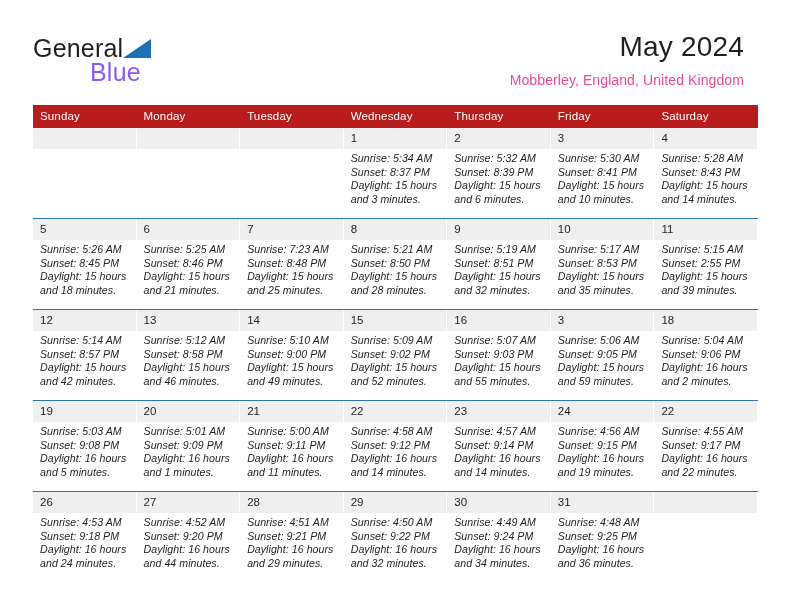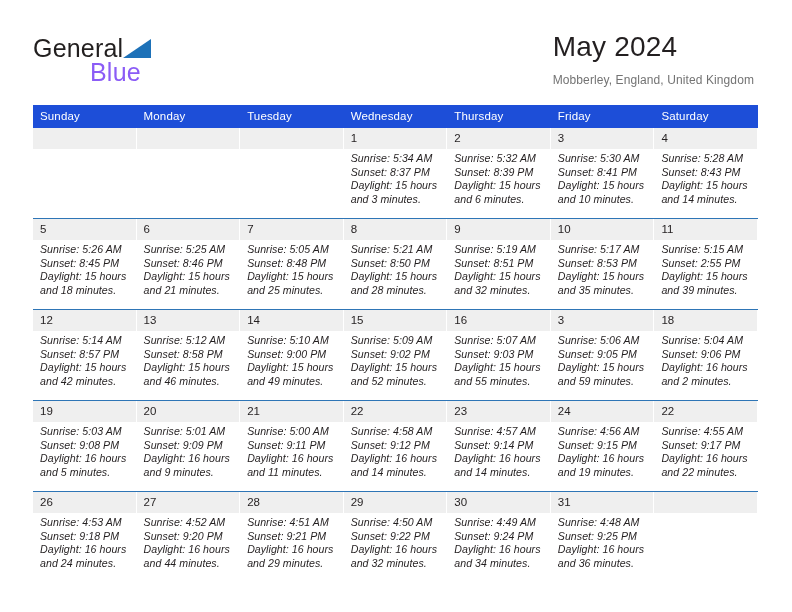--- a/index.html
+++ b/index.html
@@ -64,51 +64,52 @@
     top: 24px;
     font-size: 25px;
     line-height: 28px;
     letter-spacing: 0.2px;
     color: #8b5cf6;
     font-family: "Liberation Sans", sans-serif;
   }
 
   .title-block {
     position: absolute;
-    right: 4px;
+    right: 14px;
     top: 0;
+    text-align: right;
   }
   .cal-title {
     font-size: 28px;
     line-height: 34px;
     color: #231f20;
     font-weight: normal;
     margin: 0;
     letter-spacing: 0.2px;
   }
   .cal-subtitle {
-    font-size: 12px;
+    font-size: 14px;
     line-height: 20px;
-    color: #737373;
+    color: #ec4899;
     margin: 6px 0 8px 0;
     letter-spacing: 0.1px;
   }
 
   
   .calendar {
     position: absolute;
     left: 33px;
     top: 105px;
     width: 725px;
     border-collapse: collapse;
     table-layout: fixed;
   }
 
   .calendar th {
-    background: #1d4ed8;
+    background: #b91c1c;
     color: #ffffff;
     font-size: 11.5px;
     font-weight: normal;
     text-align: left;
     padding: 5px 0 6px 7px;
     letter-spacing: 0.15px;
     height: 12px;
     border: none;
   }
 
@@ -249,21 +250,21 @@
             <div class="cellbody">
               <p>Sunrise: 5:25 AM</p>
               <p>Sunset: 8:46 PM</p>
               <p>Daylight: 15 hours</p>
               <p>and 21 minutes.</p>
             </div>
           </td>
           <td>
             <span class="daynum">7</span>
             <div class="cellbody">
-              <p>Sunrise: 5:05 AM</p>
+              <p>Sunrise: 7:23 AM</p>
               <p>Sunset: 8:48 PM</p>
               <p>Daylight: 15 hours</p>
               <p>and 25 minutes.</p>
             </div>
           </td>
           <td>
             <span class="daynum">8</span>
             <div class="cellbody">
               <p>Sunrise: 5:21 AM</p>
               <p>Sunset: 8:50 PM</p>
@@ -373,21 +374,21 @@
               <p>Daylight: 16 hours</p>
               <p>and 5 minutes.</p>
             </div>
           </td>
           <td>
             <span class="daynum">20</span>
             <div class="cellbody">
               <p>Sunrise: 5:01 AM</p>
               <p>Sunset: 9:09 PM</p>
               <p>Daylight: 16 hours</p>
-              <p>and 9 minutes.</p>
+              <p>and 1 minutes.</p>
             </div>
           </td>
           <td>
             <span class="daynum">21</span>
             <div class="cellbody">
               <p>Sunrise: 5:00 AM</p>
               <p>Sunset: 9:11 PM</p>
               <p>Daylight: 16 hours</p>
               <p>and 11 minutes.</p>
             </div>

